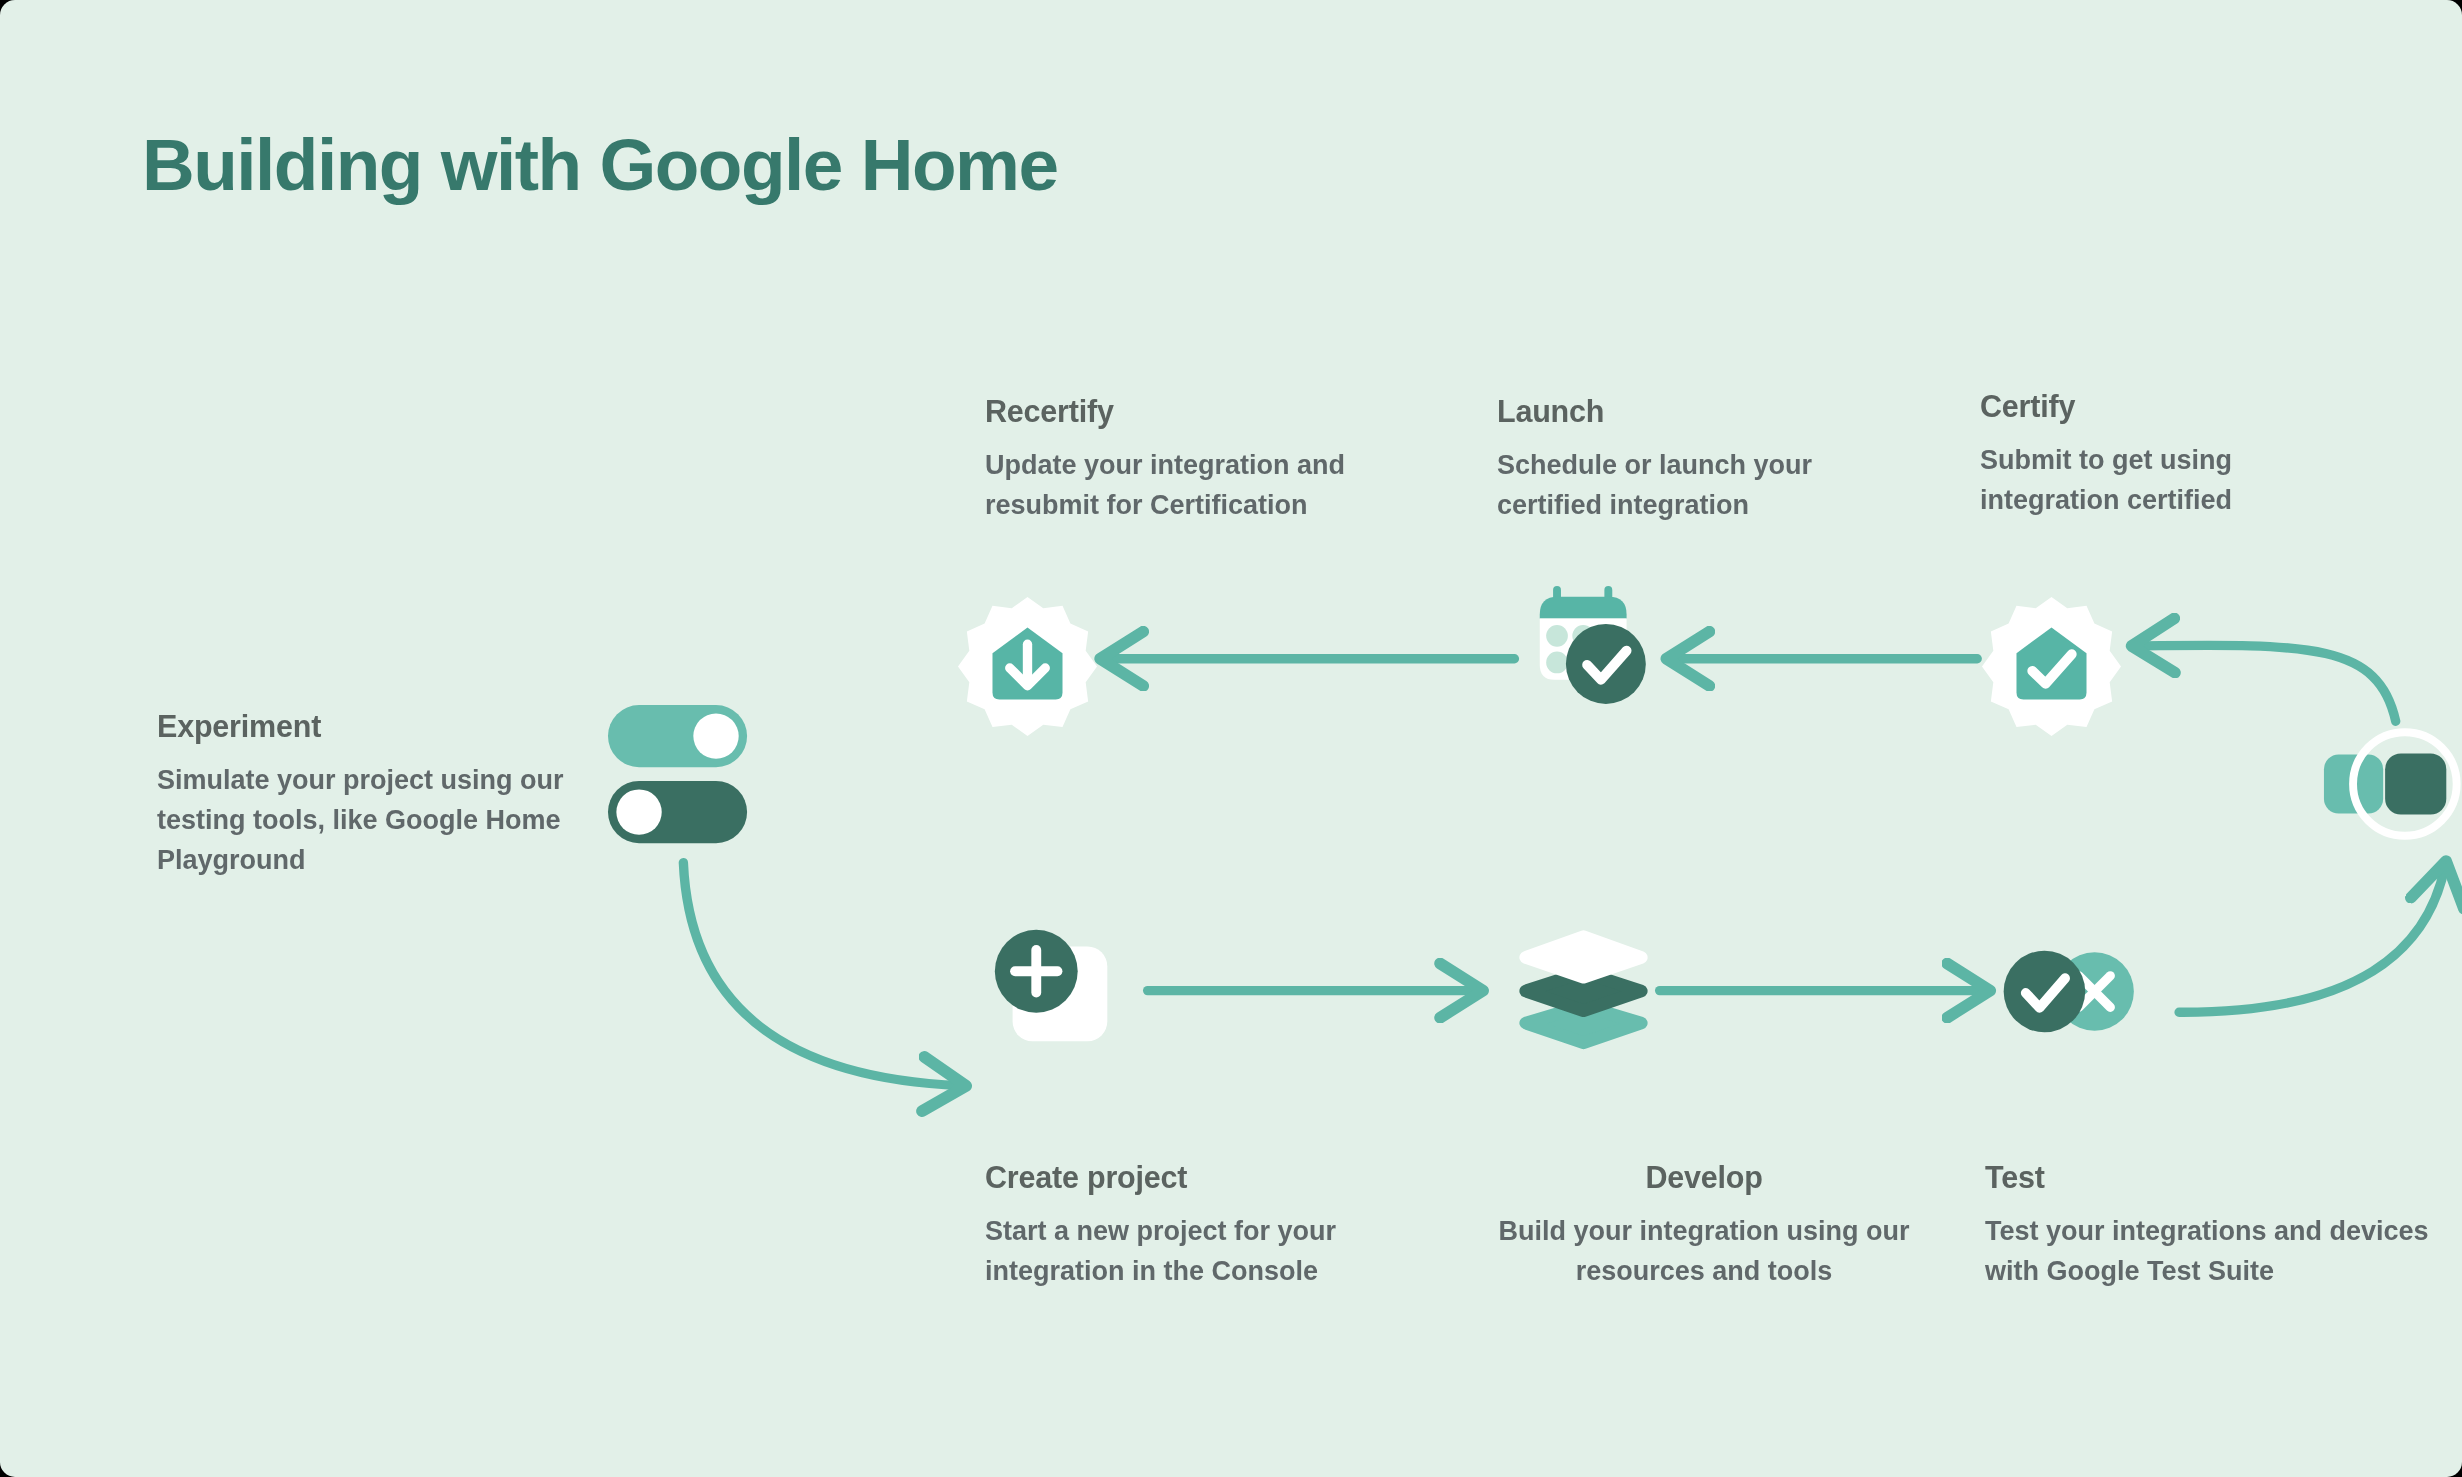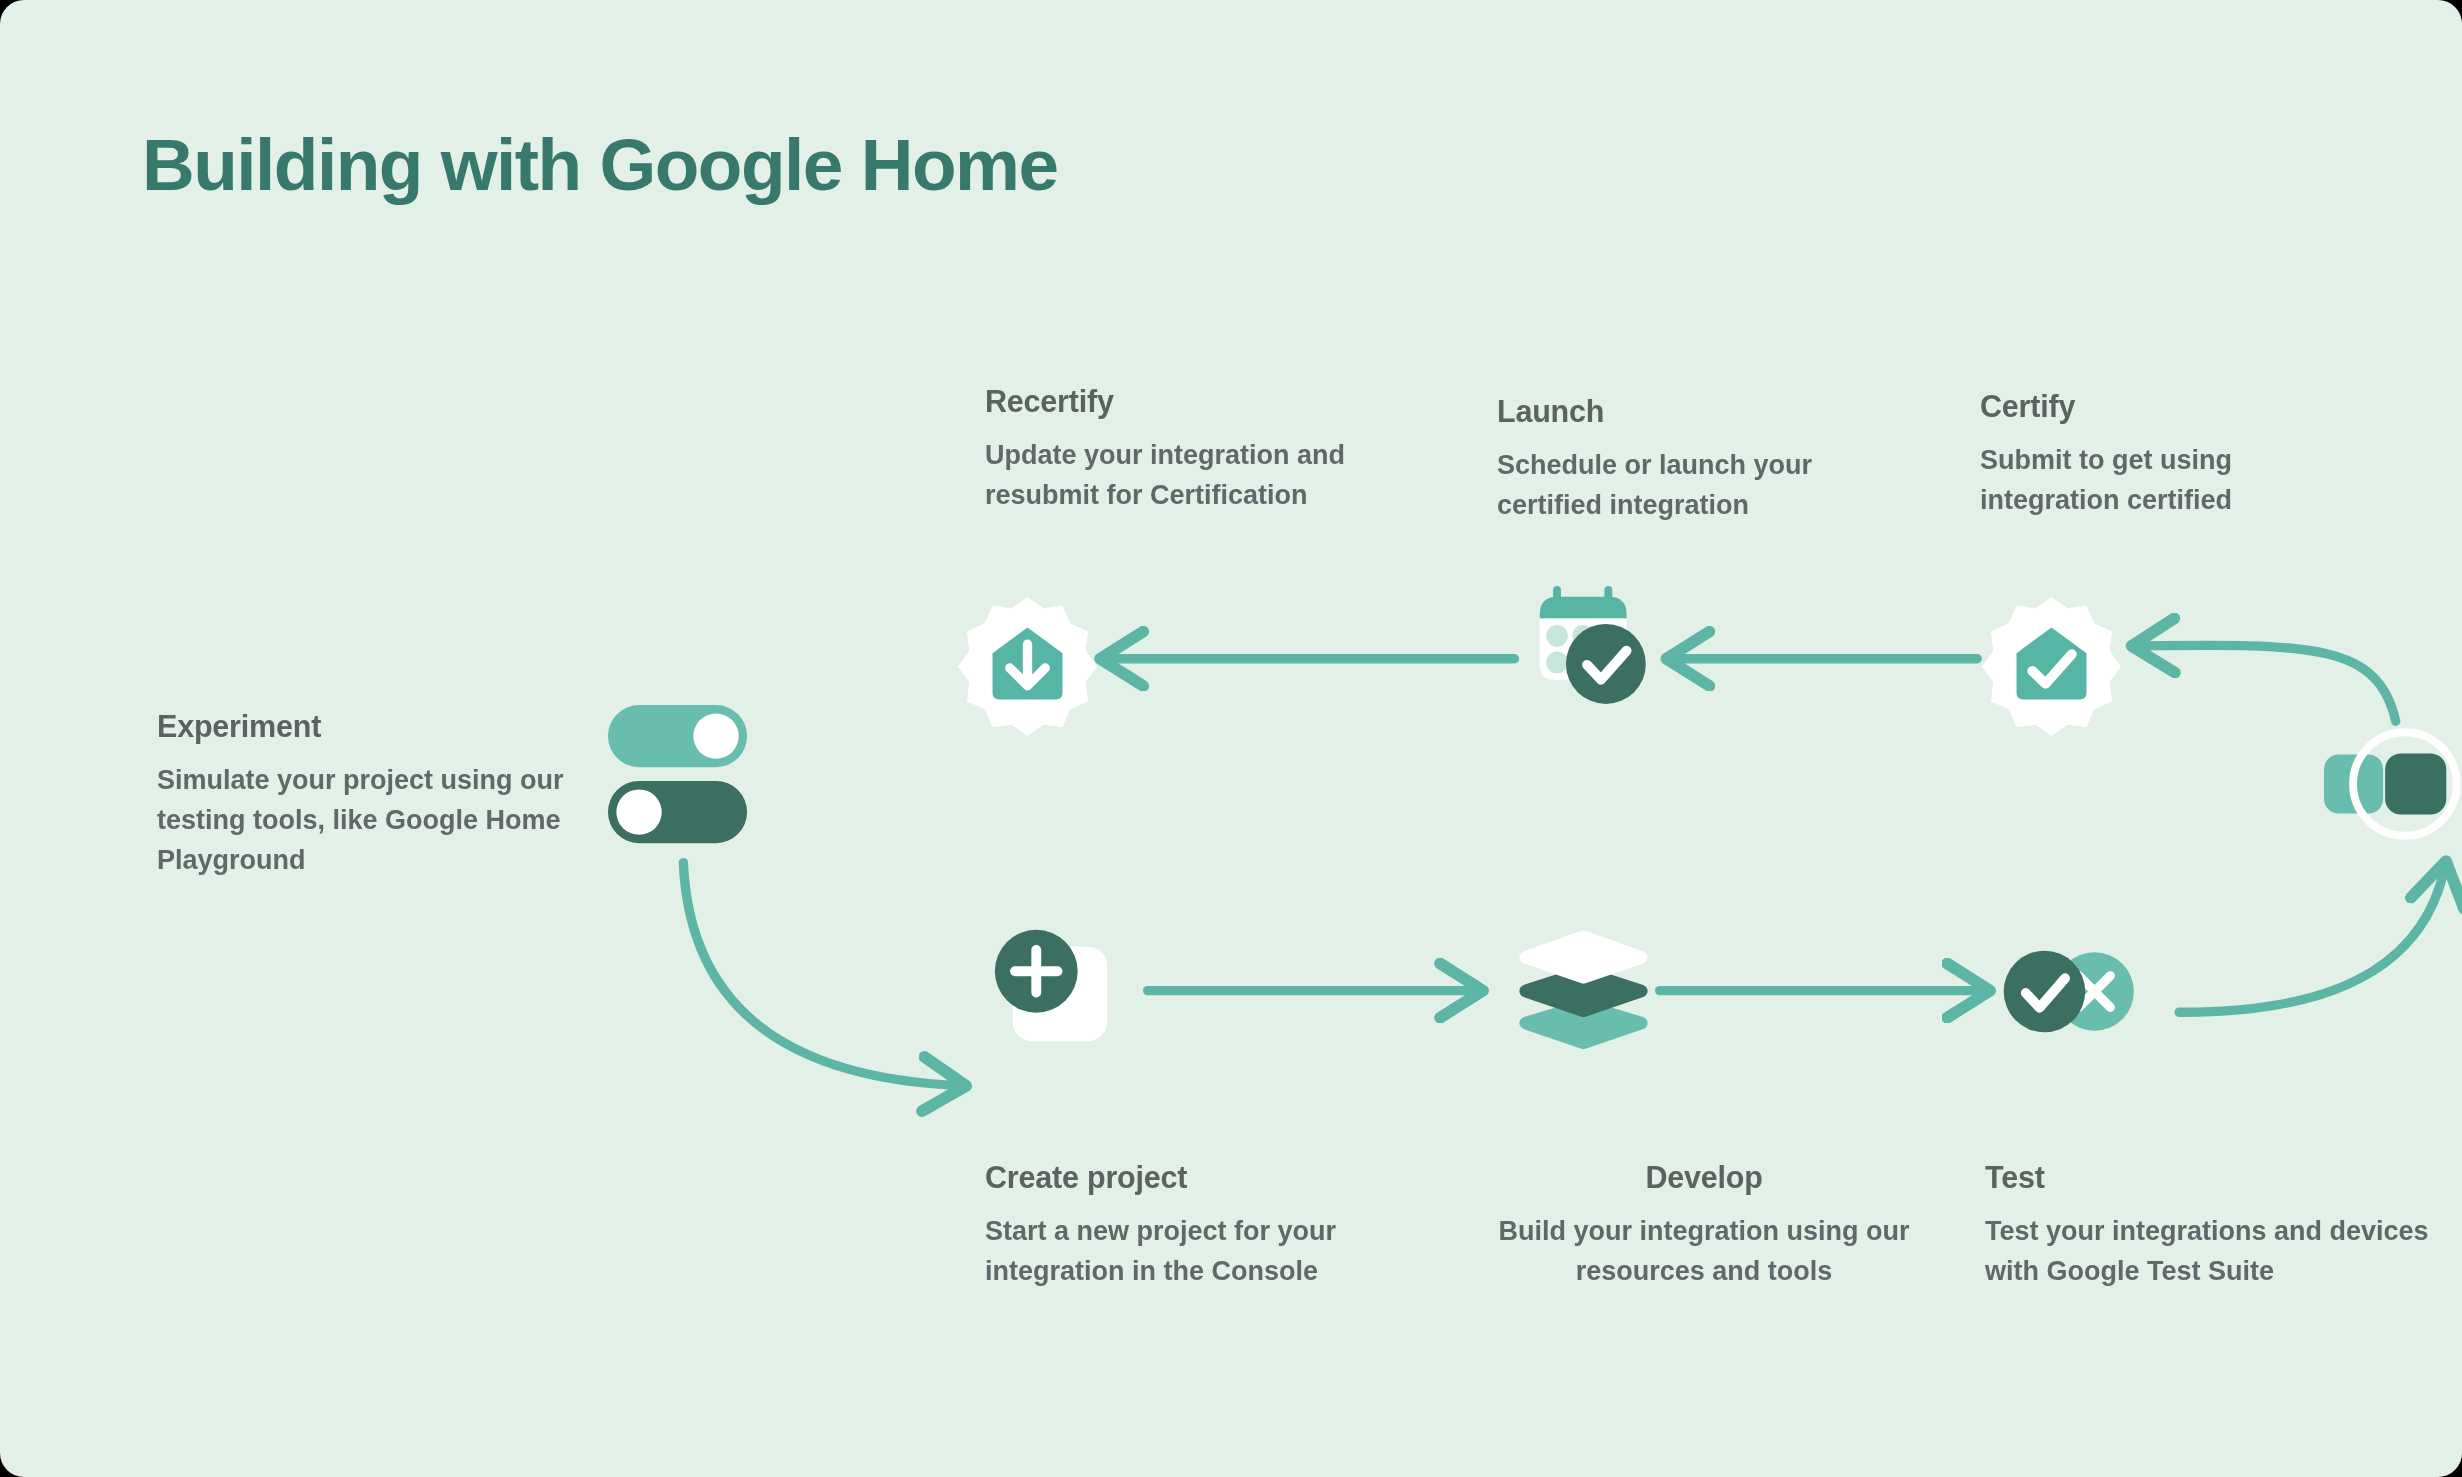--- a/index.html
+++ b/index.html
@@ -5,21 +5,21 @@
   * { margin:0; padding:0; box-sizing:border-box; }
   html, body {
     width:3083px; height:1477px;
     background:#000;
     font-family:"Liberation Sans", sans-serif;
     overflow:hidden;
   }
   #card {
     position:absolute; inset:0;
     background:#e2f0e8;
-    border-radius:24px;
+    border-radius:15px;
     overflow:hidden;
   }
   #page-title {
     position:absolute;
     left:142px; top:123px;
     font-size:73px;
     font-weight:700;
     letter-spacing:-1.5px;
     color:#37796c;
     white-space:nowrap;
@@ -170,21 +170,21 @@
         <path d="M109,152 L145,188 L181,152"></path>
       </g>
     </svg>
   </div>
 
   <div class="step" style="left:157px; top:709px; width:433px;">
     <div class="step-title">Experiment</div>
     <div class="step-desc">Simulate your project using our testing tools, like Google Home Playground</div>
   </div>
 
-  <div class="step" style="left:985px; top:384px; width:424px;">
+  <div class="step" style="left:985px; top:394px; width:424px;">
     <div class="step-title">Recertify</div>
     <div class="step-desc">Update your integration and resubmit for Certification</div>
   </div>
 
   <div class="step" style="left:1497px; top:394px; width:384px;">
     <div class="step-title">Launch</div>
     <div class="step-desc">Schedule or launch your certified integration</div>
   </div>
 
   <div class="step" style="left:1980px; top:389px; width:345px;">

